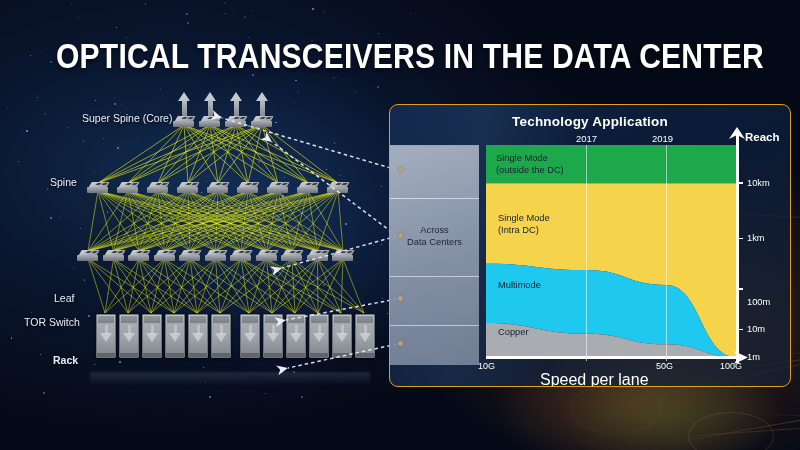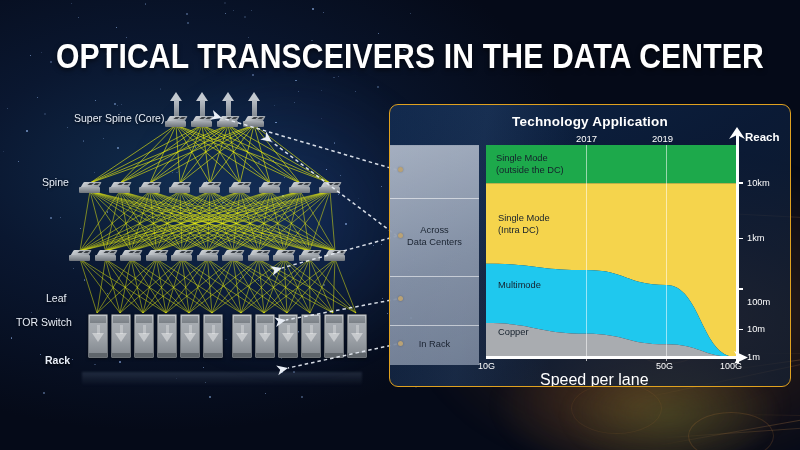--- a/index.html
+++ b/index.html
@@ -37,21 +37,21 @@
   #title{
     position:absolute;left:0;right:0;top:36px;text-align:center;
     color:#ffffff;font-weight:bold;font-size:35px;letter-spacing:.2px;
     font-family:"Liberation Sans Narrow","Liberation Sans",sans-serif;
     transform:scaleX(.86);transform-origin:50% 50%;
     text-shadow:0 2px 6px rgba(0,0,0,.6);
     white-space:nowrap;
   }
 
   
-  #diagram{position:absolute;left:4px;top:84px;width:380px;height:300px;}
+  #diagram{position:absolute;left:12px;top:84px;width:380px;height:300px;}
   .dlabel{position:absolute;color:#e8eef8;font-size:10.5px;white-space:nowrap;
     text-shadow:0 1px 3px rgba(0,0,0,.8);}
   .sw{position:absolute;width:22px;height:11px;}
   .sw .top{position:absolute;left:3px;top:0;width:18px;height:6px;
     background:linear-gradient(135deg,#cfd3d7,#8e949b);transform:skewX(-30deg);border-radius:1px;}
   .sw .face{position:absolute;left:0;top:5px;width:21px;height:6px;
     background:linear-gradient(180deg,#a9aeb4,#6e747b);border-radius:1px;}
   .sw .p1,.sw .p2{position:absolute;top:1.2px;width:4px;height:2px;background:#3a3f45;transform:skewX(-30deg);}
   .sw .p1{left:6px;} .sw .p2{left:12px;}
   .uparrow{position:absolute;width:13px;height:26px;}
@@ -795,23 +795,20 @@
 
     <div id="catpanel">
       <div class="catdiv" style="top:52px;"></div>
       <div class="catrow" style="top:52px;height:78px;">
         <span>
           <span>Across</span><br><span>Data Centers</span>
         </span>
       </div>
       <div class="catdiv" style="top:130px;"></div>
       <div class="catdiv" style="top:179px;"></div>
-      <div class="catrow" style="top:179px;height:40px;">
-        <span>In Rack</span>
-      </div>
     </div>
     <div class="catdot" style="left:8px;top:62px;"></div>
     <div class="catdot" style="left:8px;top:128px;"></div>
     <div class="catdot" style="left:8px;top:191px;"></div>
     <div class="catdot" style="left:8px;top:236px;"></div>
 
     <div id="plot">
       <svg id="plot-svg" width="250" height="212" viewBox="0 0 250 212">
           <path d="M 0 0 C 50 0, 50 0, 100 0 C 140 0, 140 0, 180 0 C 215 0, 215 0, 250 0 L 250 38.16 C 215 38.16, 215 38.16, 180 38.16 C 140 38.16, 140 38.16, 100 38.16 C 50 38.16, 50 38.16, 0 38.16 Z" fill="#1da94b"></path>
           <path d="M 0 38.16 C 50 38.16, 50 38.16, 100 38.16 C 140 38.16, 140 38.16, 180 38.16 C 215 38.16, 215 38.16, 250 38.16 L 250 212 C 215 212, 215 139.92000000000002, 180 139.92000000000002 C 140 139.92000000000002, 140 125.08, 100 125.08 C 50 125.08, 50 118.72000000000001, 0 118.72000000000001 Z" fill="#f5d44c"></path>

